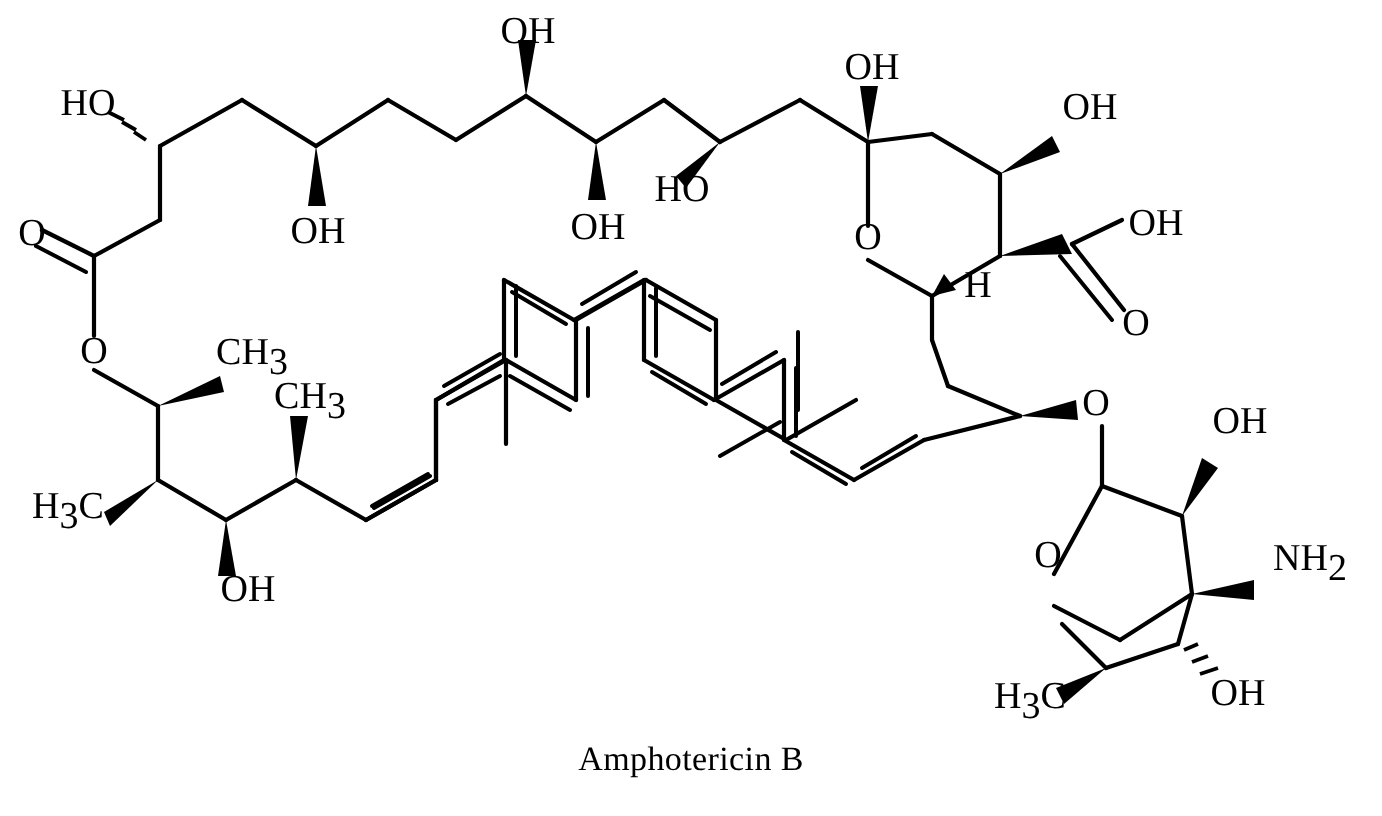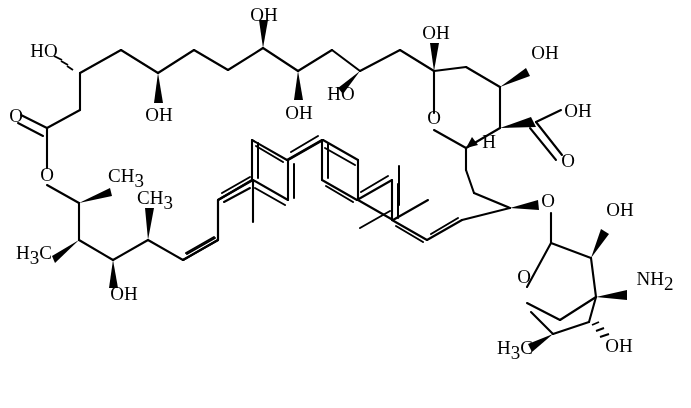--- a/index.html
+++ b/index.html
@@ -267,14 +267,15 @@
       <path class="bond-inner" d="M 328,144 L 328,178"></path>
       <path class="bond-inner" d="M 326,186 L 353,202"></path>
       <path class="bond-inner" d="M 361,192 L 388,176"></path>
       <path class="bond-inner" d="M 398,184 L 398,218"></path>
       <path class="bond-inner" d="M 396,226 L 423,242"></path>
       <path class="bond-inner" d="M 431,234 L 458,218"></path>
     </g>
 
   </svg>
 
+  <div class="caption">Amphotericin B</div>
 
 </div>
 
 </body></html>

